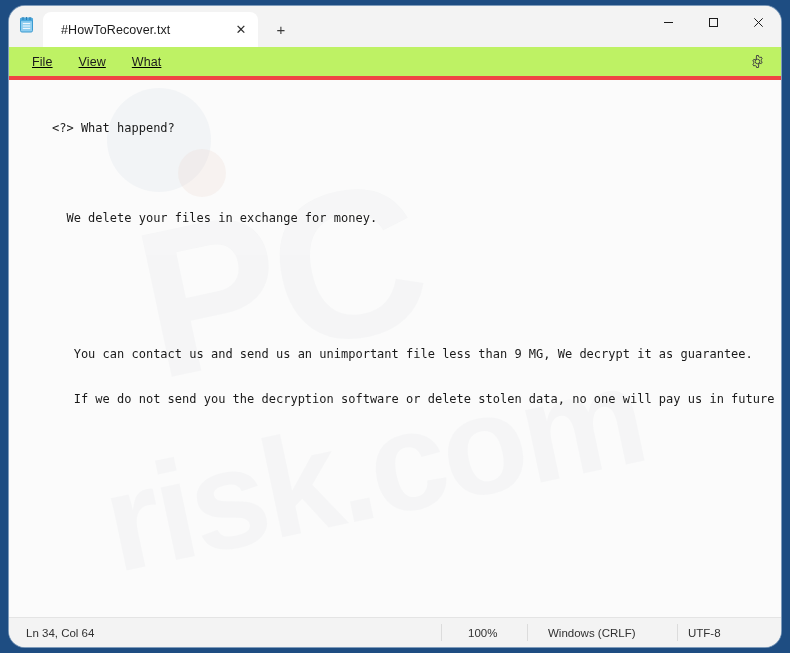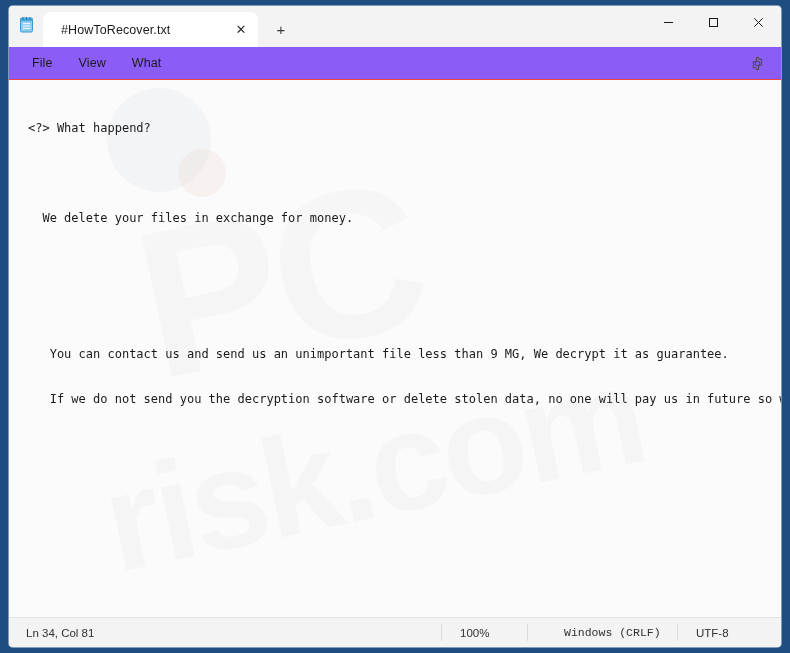--- a/index.html
+++ b/index.html
@@ -24,21 +24,21 @@
     align-items: center;
     justify-content: center;
   }
   #window {
     position: absolute;
     left: 9px;
     top: 6px;
     width: 772px;
     height: 641px;
     background: #f3f3f3;
-    border-radius: 4px;
+    border-radius: 16px;
     box-shadow: 0 0 0 1px #7f9cbb;
     overflow: hidden;
     display: flex;
     flex-direction: column;
   }
 
   
   #titlebar {
     height: 41px;
     background: #f3f3f3;
@@ -106,27 +106,28 @@
   }
   .winbtn {
     width: 45px; height: 33px;
     display: flex; align-items: center; justify-content: center;
     color: #1b1b1b;
   }
 
   
   #menubar {
     height: 33px;
-    background: #8b5cf6;
-    border-bottom: 1px solid #ef4444;
+    background: #bef264;
+    border-bottom: 4px solid #ef4444;
     display: flex;
     align-items: center;
     padding: 0 6px 0 10px;
     flex: 0 0 auto;
     position: relative;
+    text-decoration: underline;
   }
   .menu-item {
     font-size: 12.5px;
     color: #1b1b1b;
     padding: 5px 13px;
     border-radius: 4px;
     letter-spacing: .1px;
   }
   #settings-btn {
     position: absolute;
@@ -155,44 +156,44 @@
     position: relative;
     z-index: 2;
     padding: 11px 0 0 19px;
     font-family: "DejaVu Sans Mono", "Liberation Mono", monospace;
     font-size: 12px;
     line-height: 15.05px;
     color: #1a1a1a;
     white-space: pre;
     letter-spacing: 0px;
   }
-  #editor .ln { height: 15.05px; }
+  #editor .ln { height: 15.05px; margin-left: 24px; }
 
   
   #statusbar {
     height: 30px;
     background: #f3f3f3;
     border-top: 1px solid #e4e4e4;
     display: flex;
     align-items: center;
     font-size: 11.5px;
     color: #313131;
     flex: 0 0 auto;
   }
   #sb-pos { padding-left: 17px; flex: 1 1 auto; }
   .sb-cell {
     padding: 0 14px;
     height: 17px;
     display: flex;
     align-items: center;
     border-left: 1px solid #dcdcdc;
   }
-  #sb-zoom { width: 86px; justify-content: flex-start; padding-left: 18px;}
-  #sb-eol  { width: 150px; padding-left: 36px; font-family: Liberation Mono, monospace;}
-  #sb-enc  { width: 104px; padding-left: 18px;}
+  #sb-zoom { width: 86px; justify-content: flex-start; padding-left: 26px;}
+  #sb-eol  { width: 150px; padding-left: 20px;}
+  #sb-enc  { width: 104px; padding-left: 10px;}
 </style>
 </head>
 <body>
 
 <div id="desktop">
 
   <div id="window">
 
     <div id="titlebar">
 
@@ -297,20 +298,20 @@
         
         
         
         
         
         
       </div>
     </div>
 
     <div id="statusbar">
-      <div id="sb-pos">Ln 34, Col 81</div>
+      <div id="sb-pos">Ln 34, Col 64</div>
       <div class="sb-cell" id="sb-zoom">100%</div>
       <div class="sb-cell" id="sb-eol">Windows (CRLF)</div>
       <div class="sb-cell" id="sb-enc">UTF-8</div>
     </div>
 
   </div>
 </div>
 
 </body></html>

